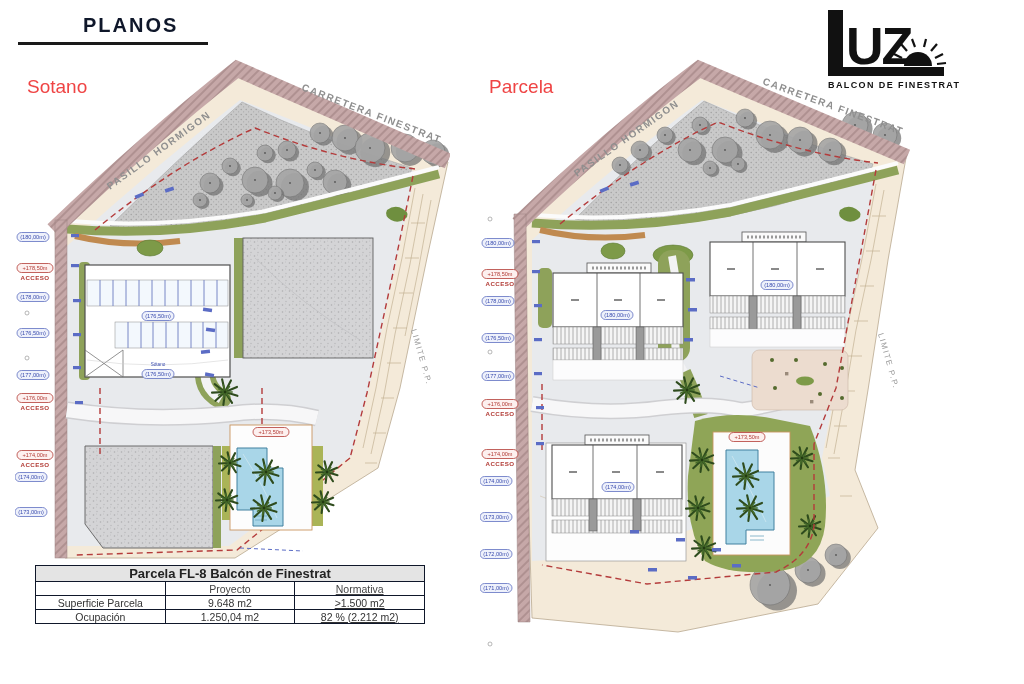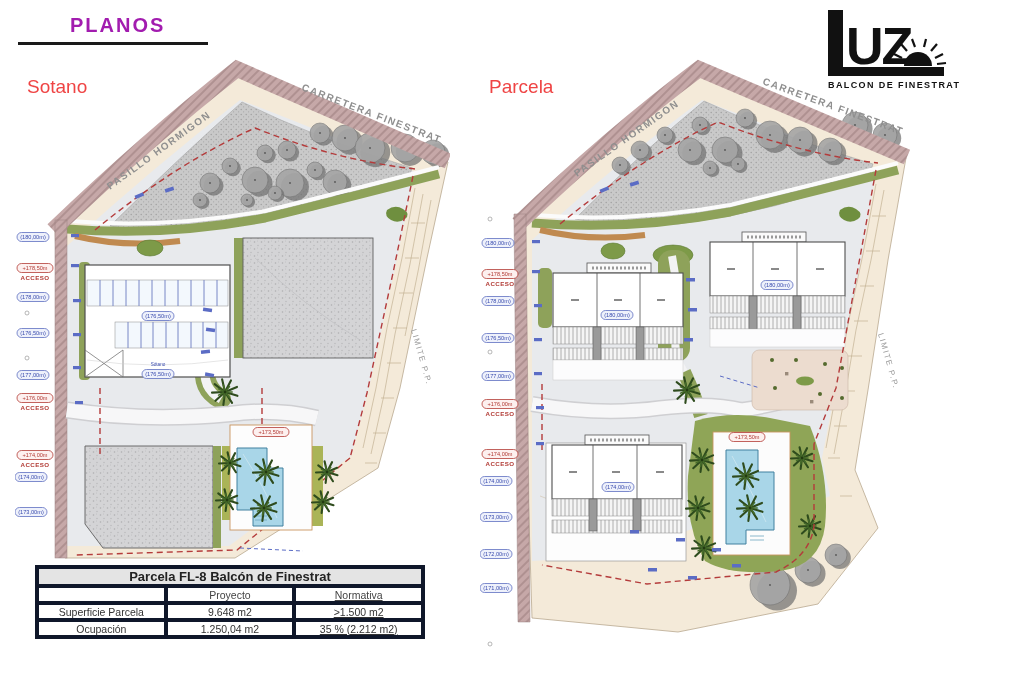--- a/index.html
+++ b/index.html
@@ -1,18 +1,18 @@
 <!DOCTYPE html>
 <html><head>
 <meta charset="utf-8">
 <style>
   html,body{margin:0;padding:0;background:#ffffff;}
   body{width:1024px;height:684px;position:relative;font-family:"Liberation Sans",sans-serif;overflow:hidden;}
   .abs{position:absolute;}
-  .page-title{left:70px;top:14px;font-size:20px;letter-spacing:2px;color:#a21caf;font-weight:600;}
+  .page-title{left:83px;top:14px;font-size:20px;letter-spacing:2px;color:#0f172a;font-weight:600;}
   .title-underline{left:18px;top:42px;width:190px;height:3px;background:#1a1a1a;}
   .plan-title{font-size:19px;color:#ef4444;font-weight:500;}
   .plan{position:absolute;}
   
   text{font-family:"Liberation Sans",sans-serif;}
   .street{fill:#8f8f8f;font-size:10px;letter-spacing:1.5px;font-weight:600;}
   .limit{fill:#9a9a9a;font-size:8px;letter-spacing:1.5px;}
   .pill text{font-size:5.6px;text-anchor:middle;}
   .pillb rect{fill:#eef1fb;stroke:#5e6fc0;stroke-width:0.8;}
   .pillb text{fill:#3a4cae;}
@@ -21,21 +21,21 @@
   .acceso{fill:#b23b35;font-size:6.2px;font-weight:bold;text-anchor:middle;letter-spacing:0.4px;}
   .tinyname{fill:#3a4cae;font-size:4.6px;text-anchor:middle;}
   .reddash{stroke:#b43b3b;stroke-width:1.4;stroke-dasharray:6 4;fill:none;}
   .bluedash{stroke:#5b6cc5;stroke-width:1;stroke-dasharray:4 3;fill:none;}
   .tick rect{fill:#5b6cc5;}
   .marker circle{fill:none;stroke:#9a9a9a;stroke-width:0.7;}
   .unitdash{fill:#8a8a8a;}
   
   .spec-table{left:35px;top:565px;}
   .spec-table table{border-collapse:collapse;width:390px;table-layout:fixed;}
-  .spec-table td{border:4px solid #0f172a;font-size:10.5px;color:#333;padding:0 8px;height:13px;}
+  .spec-table td{border:1px solid #0f172a;font-size:10.5px;color:#333;padding:0 8px;height:13px;}
   .spec-table td:nth-child(1){width:30%;text-align:center;}
   .spec-table td:nth-child(2){width:35%;text-align:center;}
   .spec-table td:nth-child(3){width:35%;text-align:center;text-decoration:underline;}
   .spec-table tr.t-title td{background:#e4e4e4;text-align:center;font-size:13px;font-weight:600;color:#222;}
   .spec-table tr.t-head td{text-align:center;color:#444;}
 </style>
 </head>
 <body>
 
 <div class="abs page-title">PLANOS</div>
@@ -826,17 +826,17 @@
       <td>Normativa</td>
     </tr>
     <tr>
       <td>Superficie Parcela</td>
       <td>9.648 m2</td>
       <td>&gt;1.500 m2</td>
     </tr>
     <tr>
       <td>Ocupación</td>
       <td>1.250,04 m2</td>
-      <td>35 % (2.212 m2)</td>
+      <td>82 % (2.212 m2)</td>
     </tr>
   </tbody>
     </table>
 </div>
 
 </body></html>

